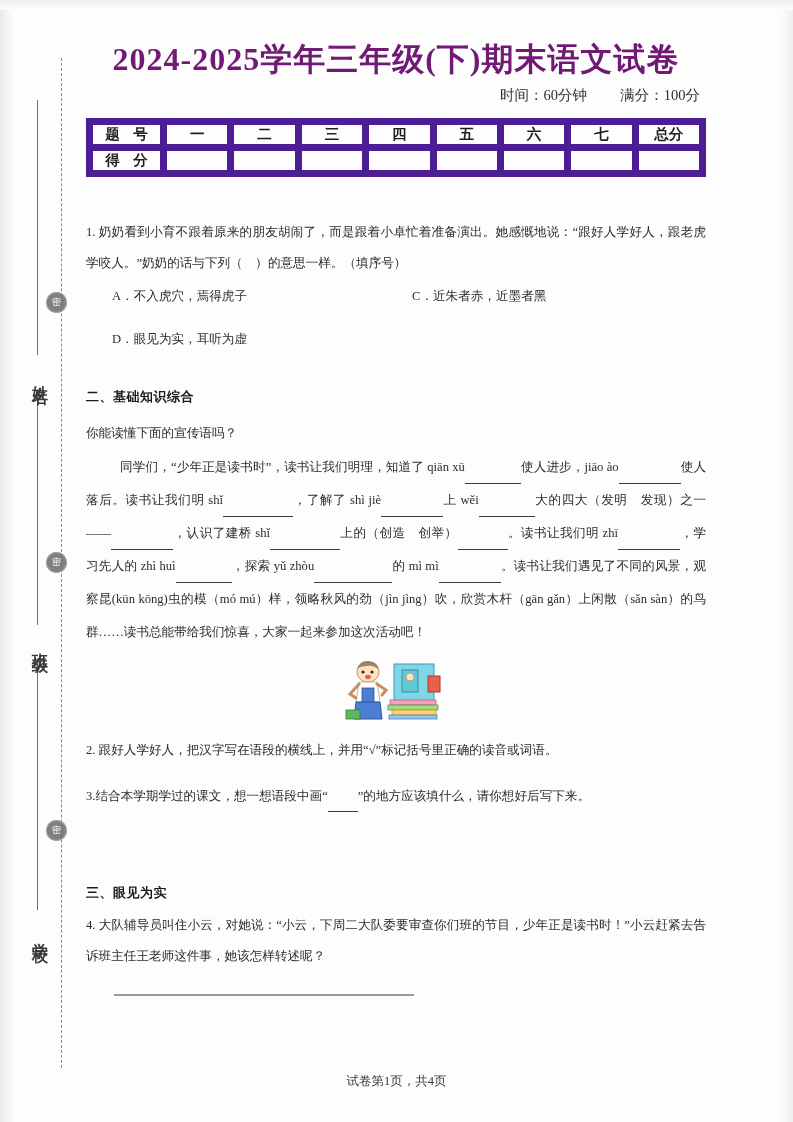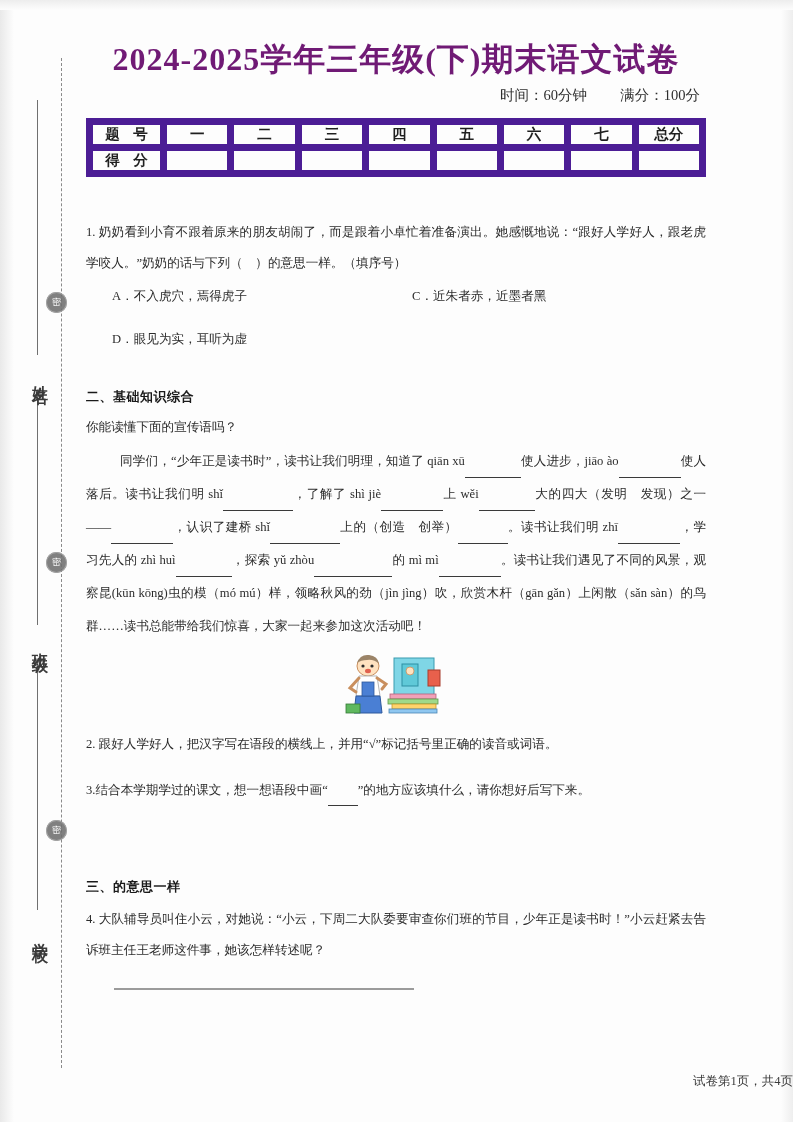--- a/index.html
+++ b/index.html
@@ -155,21 +155,21 @@
     margin-top: 2px;
     display: grid;
     grid-template-columns: 300px 1fr;
     row-gap: 12px;
     font-size: 12.6px;
     line-height: 31px;
   }
   .opts > div { padding-left: 26px; }
 
   .s2-wrap { margin-top: 33px; }
-  .s2-sub { margin-top: 7px; font-size: 12.6px; line-height: 28px; }
+  .s2-sub { margin-top: 13px; font-size: 12.6px; line-height: 28px; }
 
   .passage {
     margin-top: 4px;
     font-size: 12.6px;
     line-height: 33px;
     text-align: justify;
     color: #2b2b2b;
   }
   .passage .first { display: inline-block; width: 34px; }
   .blank {
@@ -208,21 +208,21 @@
     margin-left: 28px;
     width: 300px;
     height: 0;
     border-top: 2px solid #9b9b9b;
   }
 
   .footer {
     position: absolute;
     left: 0; right: 0;
     top: 1073px;
-    text-align: right;
+    text-align: center;
     font-size: 12.5px;
     color: #3a3a3a;
   }
 </style>
 </head>
 <body>
 
 <div class="page">
   <div class="scan-edge-left"></div>
   <div class="scan-edge-right"></div>
@@ -333,21 +333,21 @@
       </div>
 
       <div class="q23">
         <div class="qtext">
           <span>3.</span><span>结合本学期学过的课文，想一想语段中画“</span><span class="u-blank"></span><span>”的地方应该填什么，请你想好后写下来。</span>
         </div>
       </div>
     </div>
 
     <div class="s3-wrap">
-      <div class="sec-head">三、的意思一样</div>
+      <div class="sec-head">三、眼见为实</div>
       <div class="q4 qtext">
         <span>4.</span>
         <span>大队辅导员叫住小云，对她说：“小云，下周二大队委要审查你们班的节目，少年正是读书时！”小云赶紧去告诉班主任王老师这件事，她该怎样转述呢？</span>
       </div>
       <div class="answer-rule"></div>
     </div>
 
   </div>
 
   <div class="footer">试卷第1页，共4页</div>

